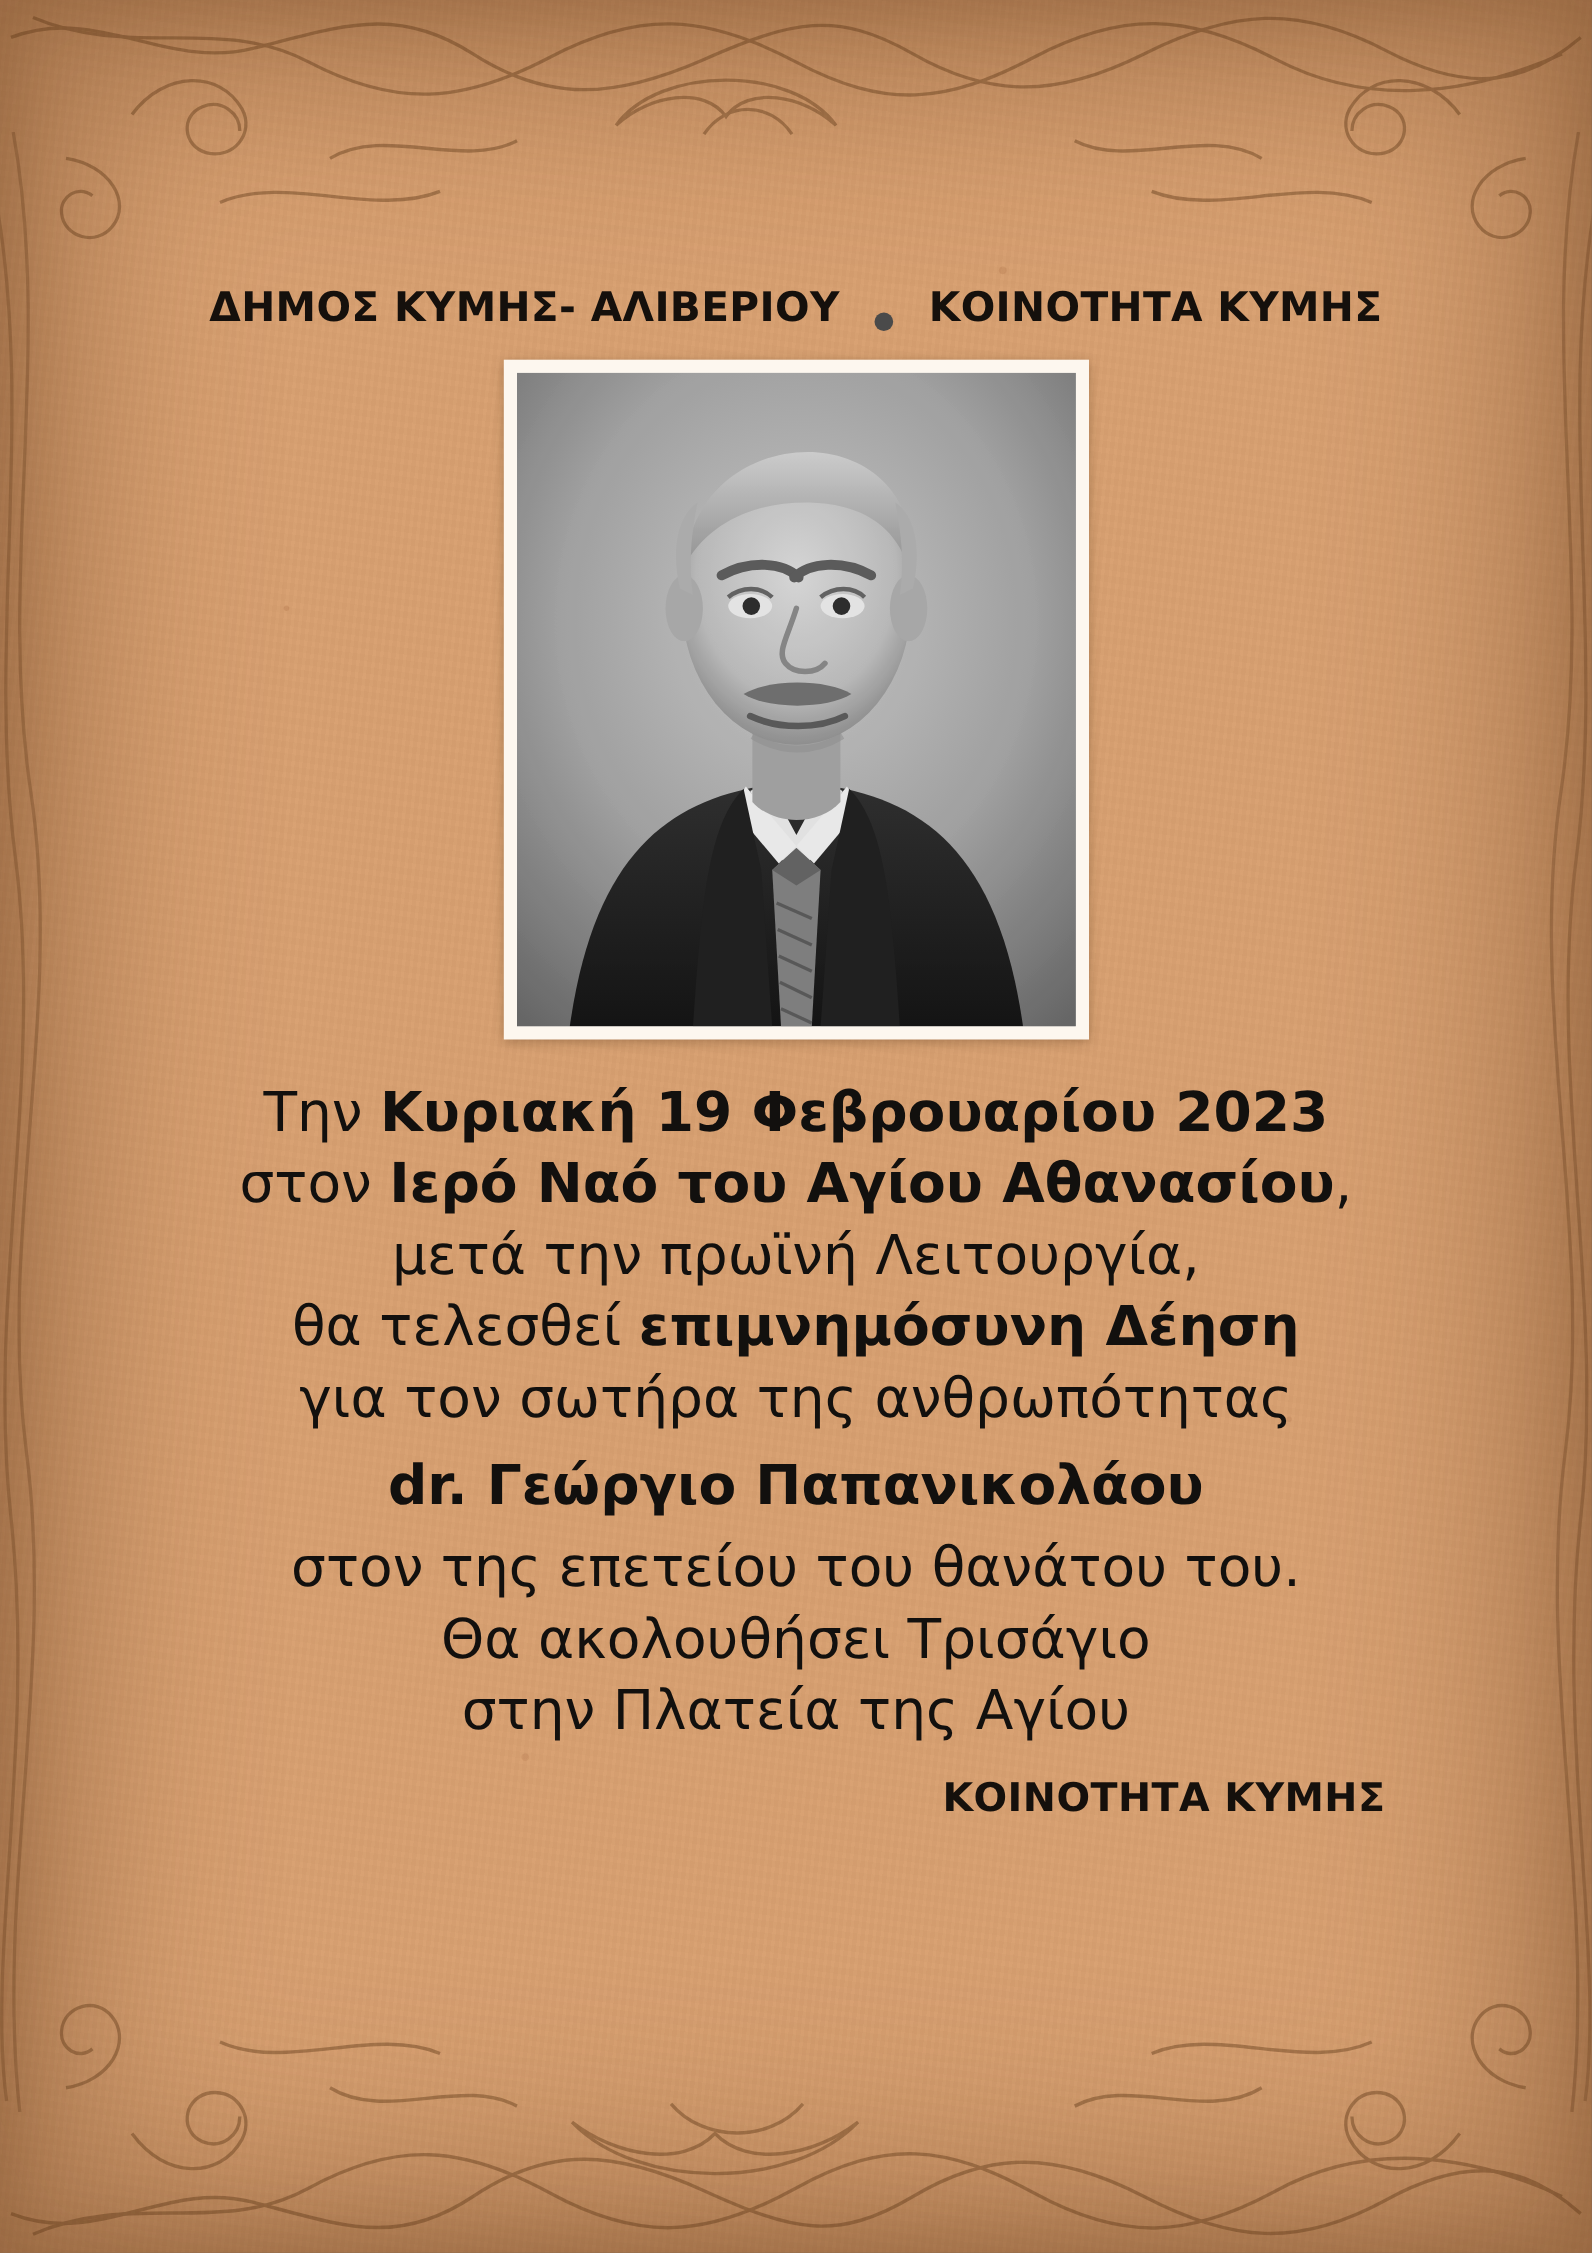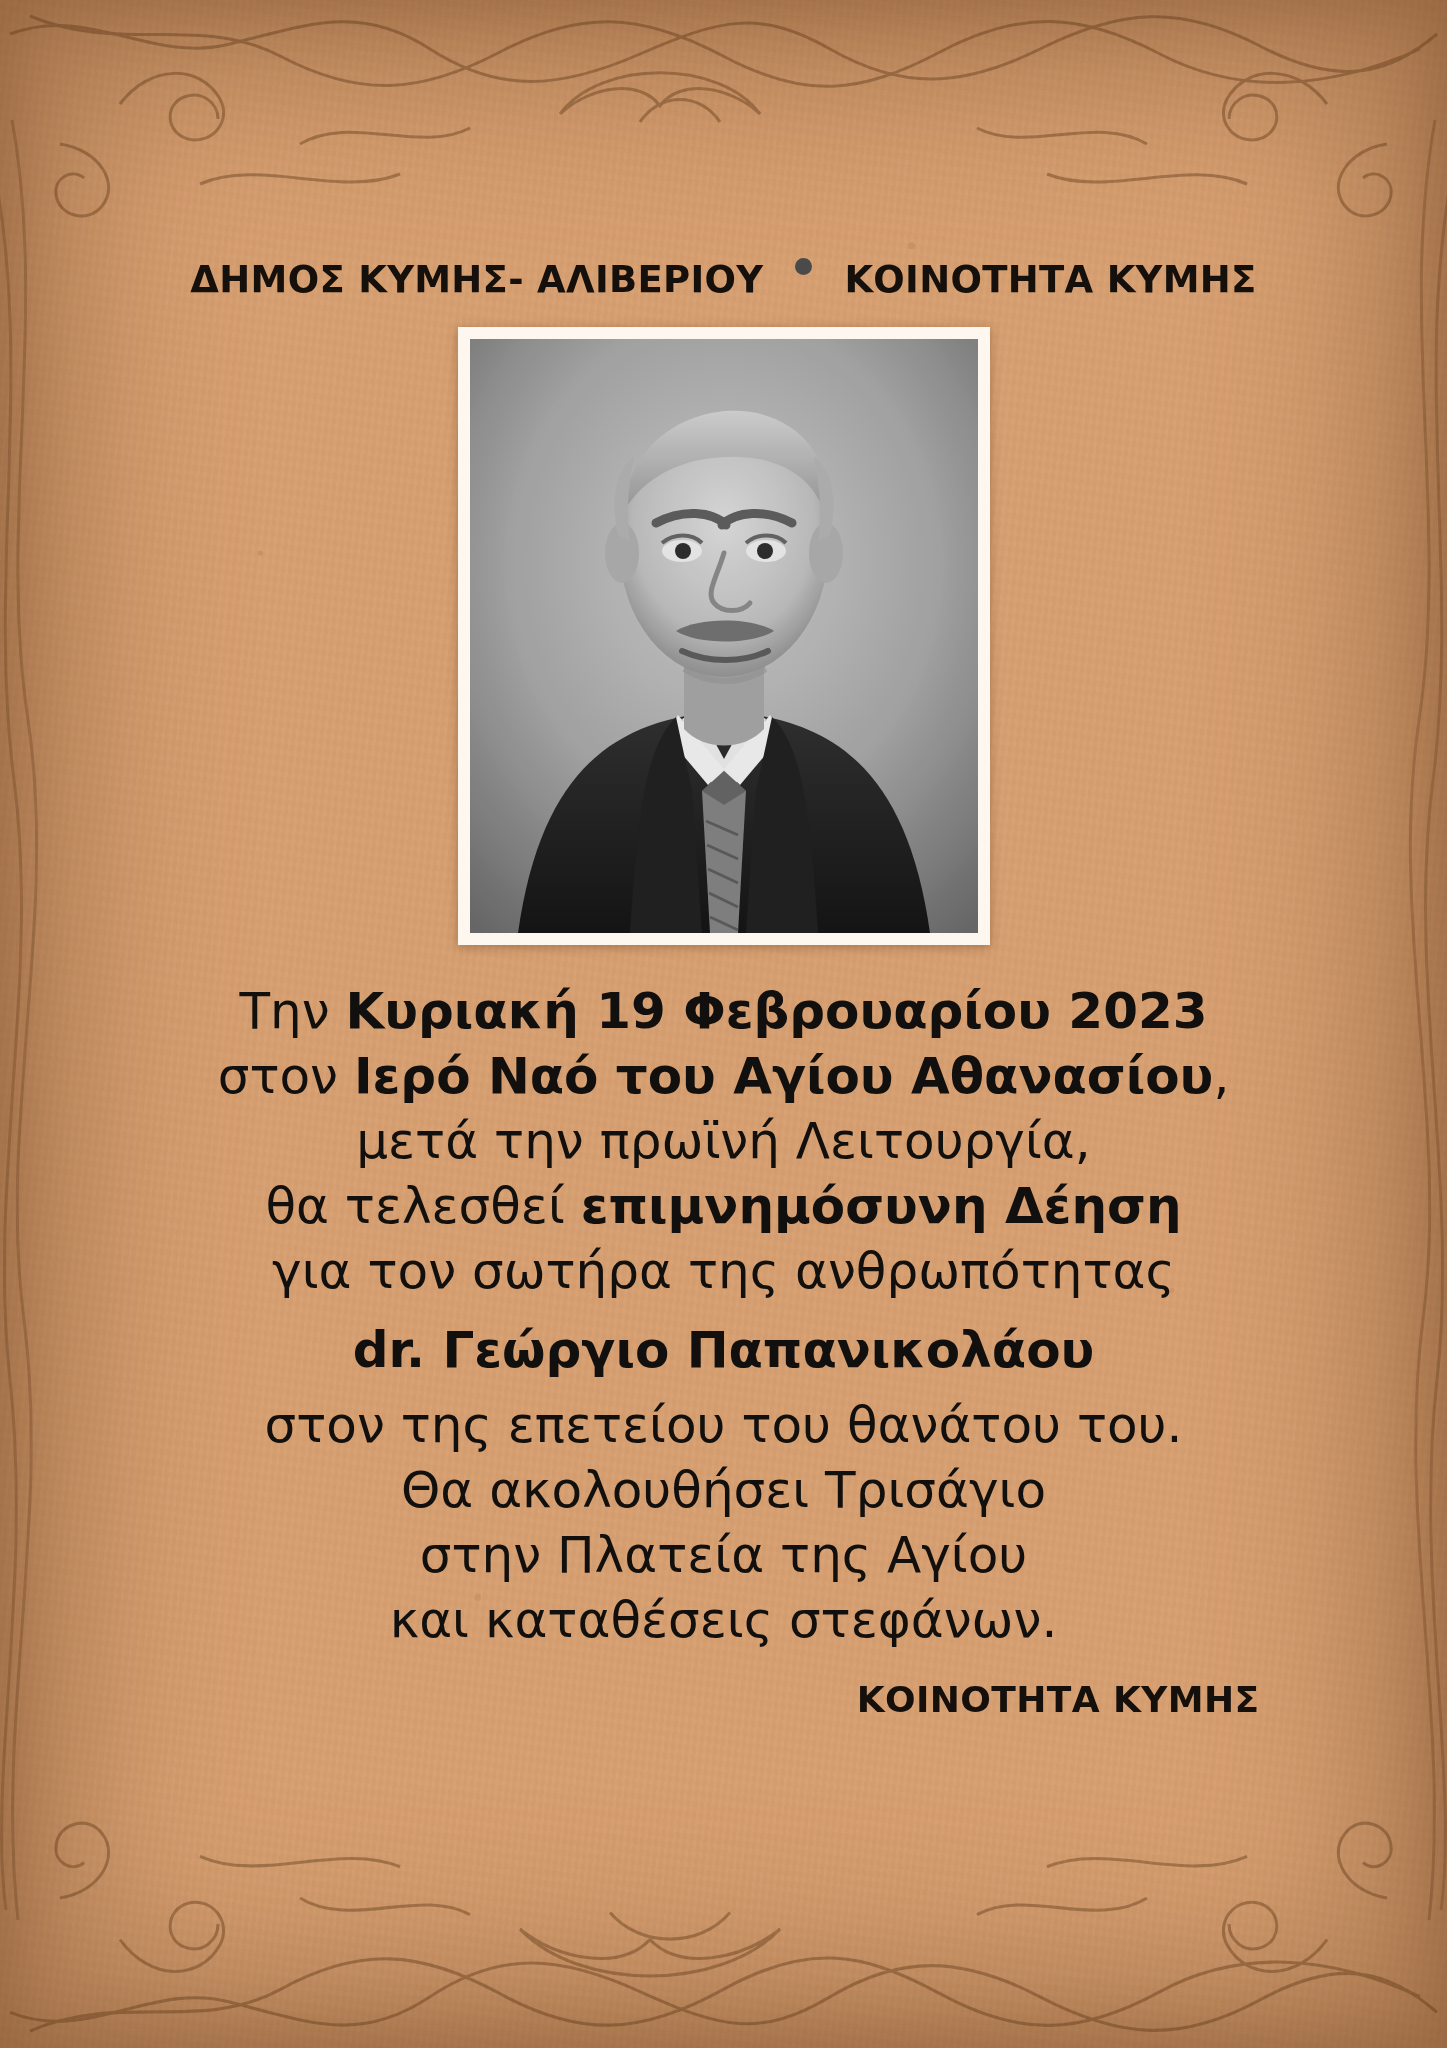--- a/index.html
+++ b/index.html
@@ -93,21 +93,21 @@
     box-sizing: border-box;
     padding: 0 60px;
     display: flex;
     flex-direction: column;
     align-items: center;
   }
 
   .header-line {
     margin-top: 258px;
     display: flex;
-    align-items: flex-start;
+    align-items: flex-end;
     justify-content: center;
     gap: 26px;
     color: #15100c;
     font-weight: bold;
     font-size: 37px;
     letter-spacing: 0.3px;
     white-space: nowrap;
   }
   .header-dot {
     display: inline-block;
@@ -324,19 +324,18 @@
       <div class="line">μετά την πρωϊνή Λειτουργία,</div>
       <div class="line">
         <span>θα τελεσθεί </span><b>επιμνημόσυνη Δέηση</b>
       </div>
       <div class="line">για τον σωτήρα της ανθρωπότητας</div>
       <div class="line name-line">dr. Γεώργιο Παπανικολάου</div>
       <div class="spacer-small"></div>
       <div class="line">στον της επετείου του θανάτου του.</div>
       <div class="line">Θα ακολουθήσει Τρισάγιο</div>
       <div class="line">στην Πλατεία της Αγίου</div>
-      <div class="line">και καταθέσεις στεφάνων.</div>
     </div>
 
     <div class="signature">ΚΟΙΝΟΤΗΤΑ ΚΥΜΗΣ</div>
 
   </div>
 </div>
 
 </body></html>

